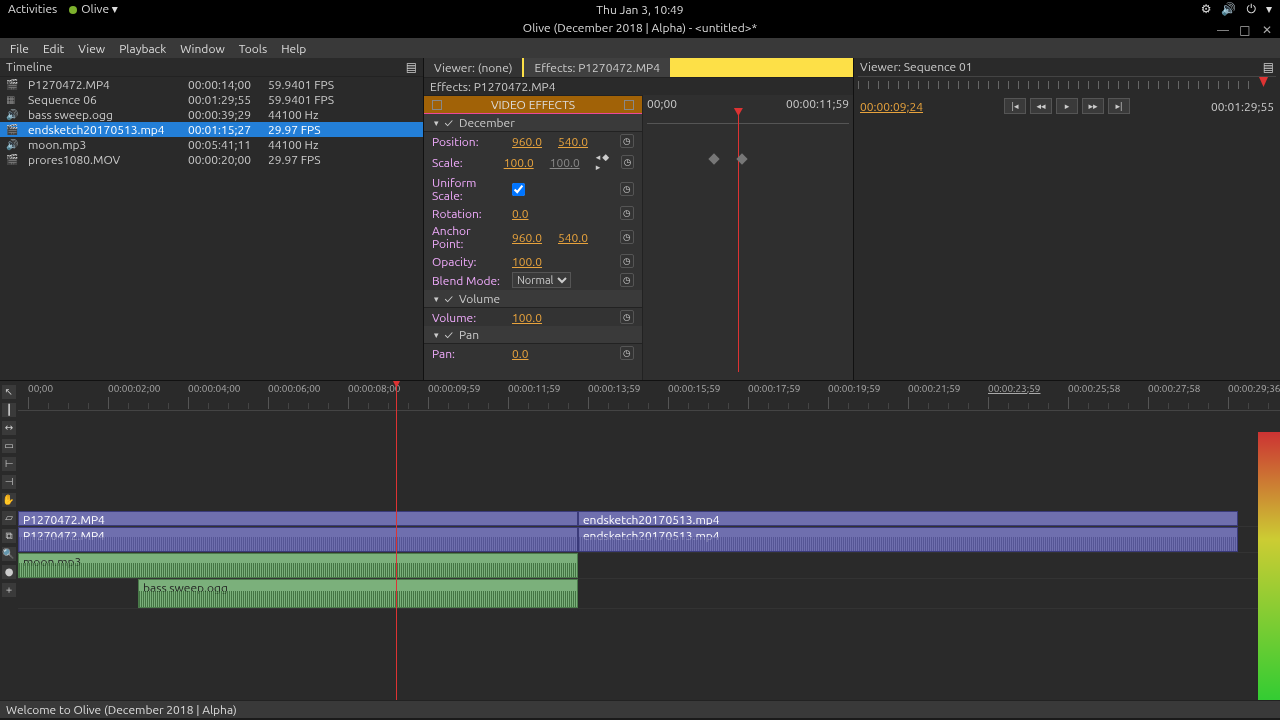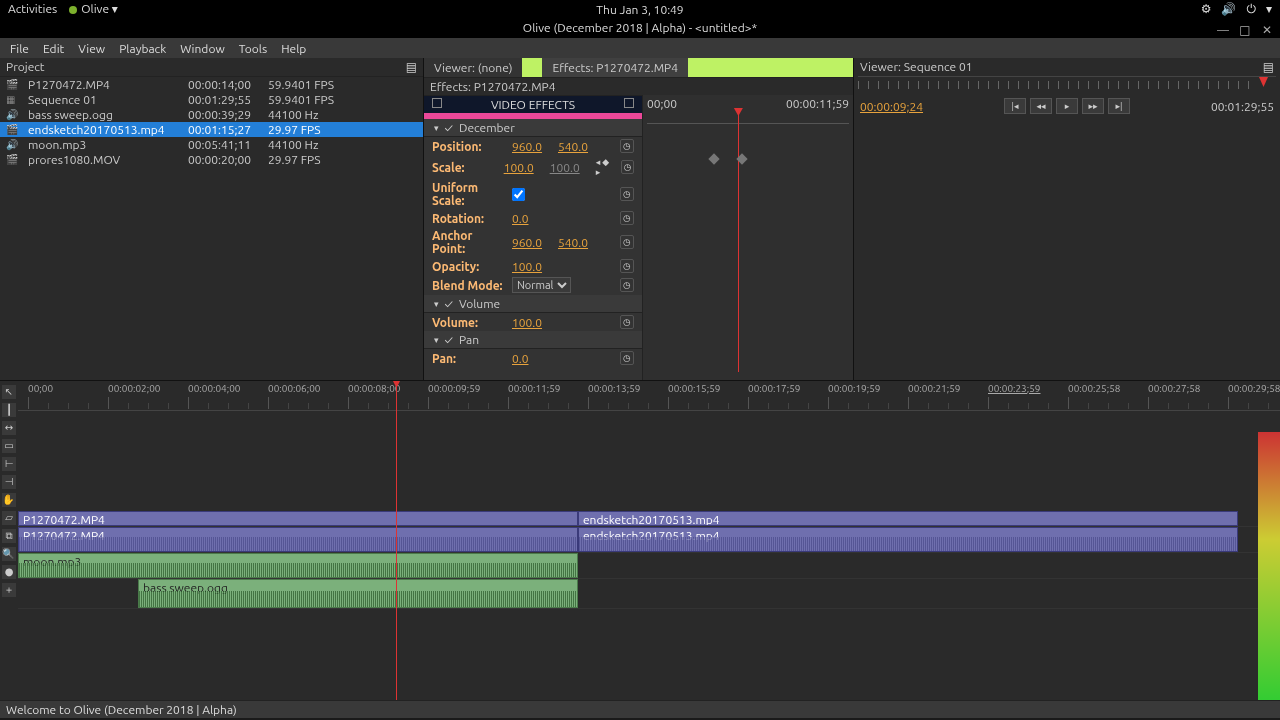--- a/index.html
+++ b/index.html
@@ -27,33 +27,33 @@
 .columns { display:flex; background:#333; padding:2px 6px; font-weight:bold; border-bottom:1px solid #222; }
 .col-name { width:160px; }
 .col-dur { width:80px; }
 .col-rate { flex:1; }
 .proj-body { flex:1; background:#2a2a2a; }
 .proj-row { display:flex; padding:1px 6px; align-items:center; }
 .proj-row.sel { background:#237fd8; color:#fff; }
 .proj-row .ic { width:16px; margin-right:6px; font-size:10px; color:#888; }
 .proj-row.sel .ic { color:#fff; }
 
-.eff-tabs { display:flex; background:#bef264; border-bottom:1px solid #222;gap:18px; }
+.eff-tabs { display:flex; background:#fde047; border-bottom:1px solid #222; }
 .eff-tab { padding:3px 10px; background:#333; margin-right:2px; }
 .eff-tab.active { background:#404040; }
 .eff-subtitle { padding:2px 6px; background:#2a2a2a; color:#ccc; }
 .eff-body { flex:1; overflow:hidden; background:#333; position:relative; display:flex; }
 .eff-left { width:218px; overflow-y:auto; }
 .eff-right { flex:1; background:#2f2f2f; border-left:1px solid #222; position:relative; }
-.eff-head { background:#0f172a; padding:2px 4px; text-align:center; color:#ddd; border-top:1px solid #222; border-bottom:6px solid #ec4899; display:flex; align-items:flex-start; }
+.eff-head { background:#a16207; padding:2px 4px; text-align:center; color:#ddd; border-top:1px solid #222; border-bottom:1px solid #ec4899; display:flex; align-items:center; }
 .eff-head .label { flex:1; text-align:center; }
 .eff-section { background:#3a3a3a; padding:2px 10px; display:flex; align-items:center; gap:6px; border-bottom:1px solid #222; }
 .eff-section .tri { font-size:9px; }
 .eff-prop { display:flex; align-items:center; padding:2px 8px; gap:8px; }
-.eff-prop label { width:72px; color:#fdba74;font-weight:bold; }
+.eff-prop label { width:72px; color:#f0abfc; }
 .eff-val { color:#e8a33d; text-decoration:underline; min-width:38px; display:inline-block; }
 .eff-val.dim { color:#888; }
 .kf-btn { margin-left:auto; width:14px; height:14px; border:1px solid #555; border-radius:2px; font-size:9px; text-align:center; line-height:12px; color:#ccc; }
 select.blend { background:#3a3a3a; color:#ccc; border:1px solid #555; font-size:11px; }
 .eff-right .times { display:flex; justify-content:space-between; padding:2px 4px; color:#ccc; }
 .eff-right .ruler { height:12px; border-bottom:1px solid #555; position:relative; margin:0 4px; }
 .playhead { position:absolute; top:0; width:1px; height:260px; background:#d33; left:45%; }
 .ph-head { position:absolute; top:-4px; left:-4px; width:9px; height:8px; background:#d33; clip-path:polygon(0 0,100% 0,50% 100%); }
 .kf-dot { position:absolute; width:8px; height:8px; background:#777; transform:rotate(45deg); top:60px; }
 
@@ -133,33 +133,33 @@
   <span>Playback</span>
   <span>Window</span>
   <span>Tools</span>
   <span>Help</span>
 </div>
 
 <div class="main">
 
   <div class="panel project">
     <div class="panel-title">
-        <span>Project</span>
+        <span>Timeline</span>
         <span>▤</span>
       </div>
     <div class="proj-body" id="proj-rows">
         <div class="proj-row">
           <span class="ic">🎬</span>
           <div class="col-name">P1270472.MP4</div>
           <div class="col-dur">00:00:14;00</div>
           <div class="col-rate">59.9401 FPS</div>
         </div>
         <div class="proj-row">
           <span class="ic">▦</span>
-          <div class="col-name">Sequence 01</div>
+          <div class="col-name">Sequence 06</div>
           <div class="col-dur">00:01:29;55</div>
           <div class="col-rate">59.9401 FPS</div>
         </div>
         <div class="proj-row">
           <span class="ic">🔊</span>
           <div class="col-name">bass sweep.ogg</div>
           <div class="col-dur">00:00:39;29</div>
           <div class="col-rate">44100 Hz</div>
         </div>
         <div class="proj-row sel">
@@ -425,21 +425,21 @@
           <div class="mark" style="left: 1050px;">00:00:25;58</div>
           <div class="tick" style="left: 1050px;"></div>
           <div class="minitick" style="left: 1070px;"></div>
           <div class="minitick" style="left: 1090px;"></div>
           <div class="minitick" style="left: 1110px;"></div>
           <div class="mark" style="left: 1130px;">00:00:27;58</div>
           <div class="tick" style="left: 1130px;"></div>
           <div class="minitick" style="left: 1150px;"></div>
           <div class="minitick" style="left: 1170px;"></div>
           <div class="minitick" style="left: 1190px;"></div>
-          <div class="mark" style="left: 1210px;">00:00:29;58</div>
+          <div class="mark" style="left: 1210px;">00:00:29;36</div>
           <div class="tick" style="left: 1210px;"></div>
           <div class="minitick" style="left: 1230px;"></div>
           <div class="minitick" style="left: 1250px;"></div>
         </div>
       <div class="tl-ph" id="tlph" style="left: 378px;">
           <div class="hd"></div>
         </div>
       <div class="tracks">
         <div class="track">
           <div class="clip video" style="left:0;width:560px"><span>P1270472.MP4</span></div>

